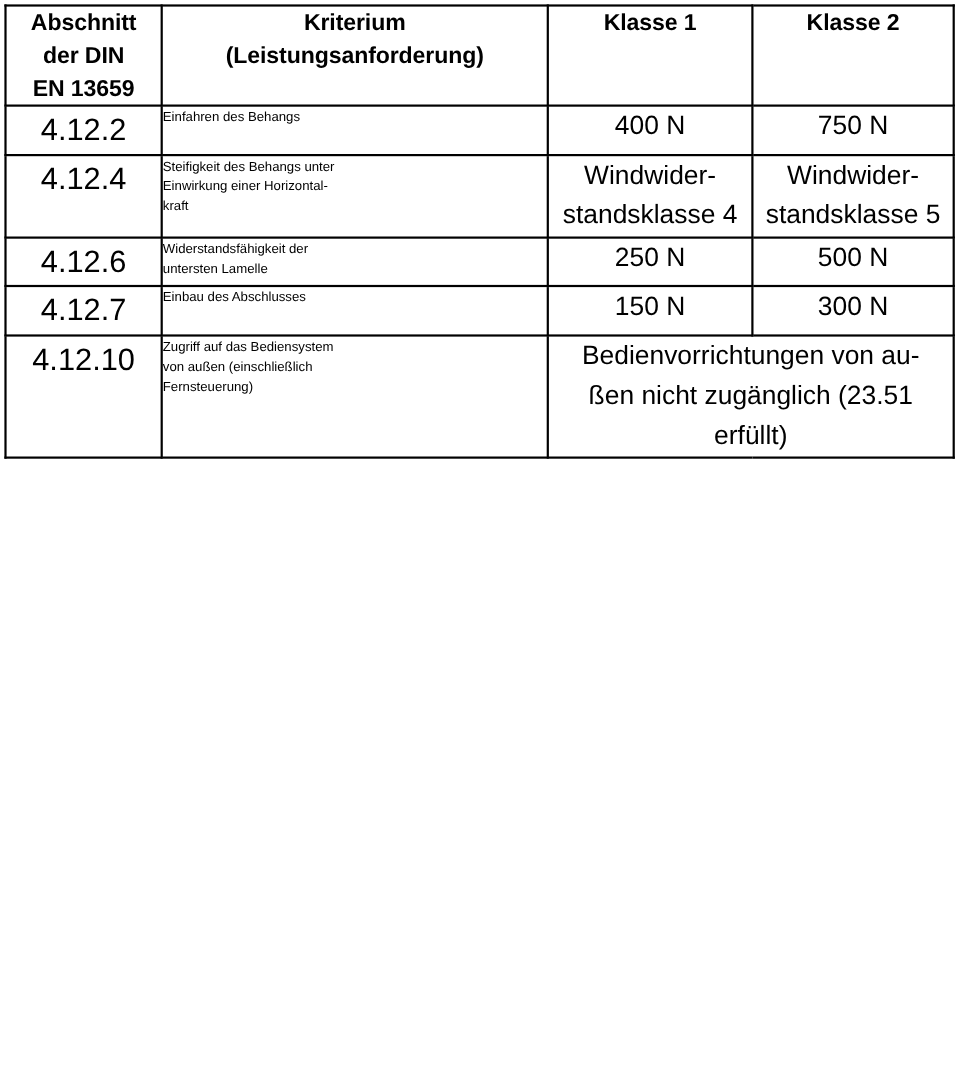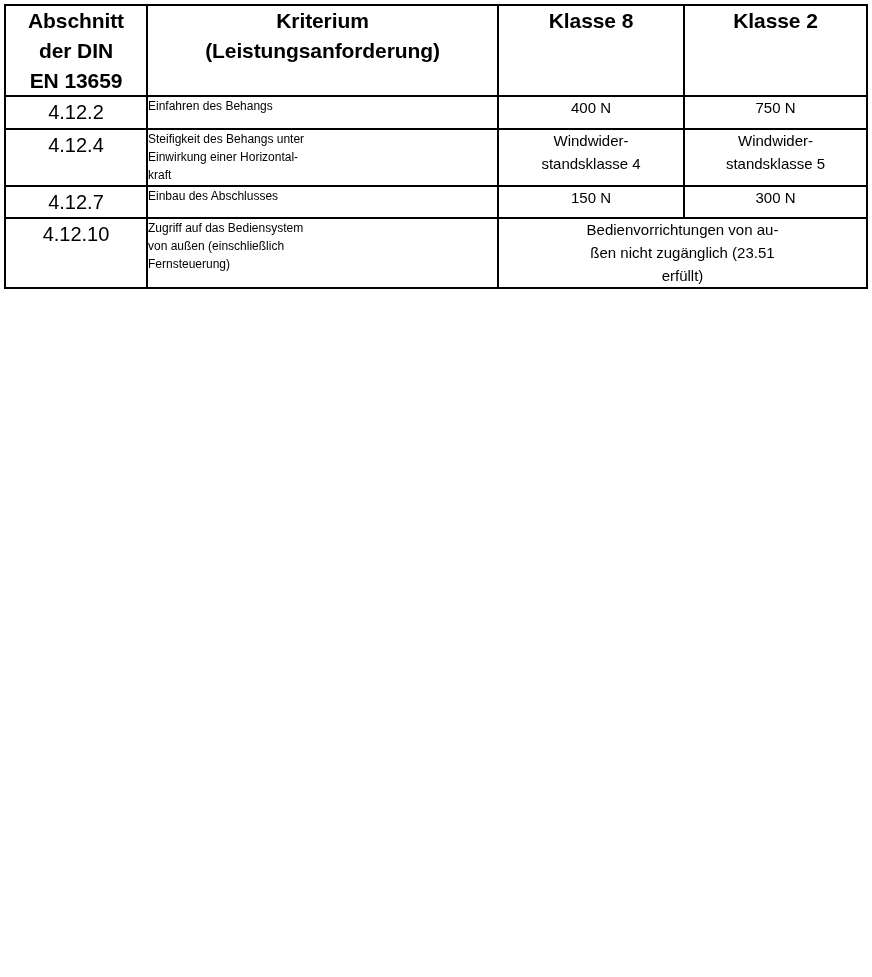--- a/index.html
+++ b/index.html
@@ -50,34 +50,34 @@
     line-height: 1.42;
     text-align: center;
     vertical-align: middle;
     padding: 9px 6px 11px 6px;
     letter-spacing: -0.1px;
   }
   .hd .ln { display: block; }
 
   
   .c-sec {
-    font-size: 20px;
+    font-size: 28px;
     line-height: 1.52;
     text-align: center;
     padding: 9px 6px 10px 6px;
     white-space: nowrap;
   }
   .c-crit {
     font-size: 12px;
     line-height: 1.52;
     text-align: left;
     padding: 9px 10px 10px 14px;
   }
   .c-val {
-    font-size: 15px;
+    font-size: 24px;
     line-height: 1.52;
     text-align: center;
     padding: 9px 8px 10px 8px;
   }
   .c-val.merged {
     padding-left: 16px;
     padding-right: 16px;
   }
   .c-crit .ln,
   .c-val .ln,
@@ -99,21 +99,21 @@
         <th class="hd">
           <span class="ln">Abschnitt</span>
           <span class="ln">der DIN</span>
           <span class="ln">EN 13659</span>
         </th>
         <th class="hd">
           <span class="ln">Kriterium</span>
           <span class="ln">(Leistungsanforderung)</span>
         </th>
         <th class="hd">
-          <span class="ln">Klasse 8</span>
+          <span class="ln">Klasse 1</span>
         </th>
         <th class="hd">
           <span class="ln">Klasse 2</span>
         </th>
       </tr>
     </thead>
     <tbody>
 
       <tr>
         <td class="c-sec">4.12.2</td>
@@ -140,20 +140,33 @@
           <span class="ln">Windwider-</span>
           <span class="ln">standsklasse 4</span>
         </td>
         <td class="c-val">
           <span class="ln">Windwider-</span>
           <span class="ln">standsklasse 5</span>
         </td>
       </tr>
 
 
+      <tr>
+        <td class="c-sec">4.12.6</td>
+        <td class="c-crit">
+          <span class="ln">Widerstandsfähigkeit der</span>
+          <span class="ln">untersten Lamelle</span>
+        </td>
+        <td class="c-val">
+          <span class="ln">250 N</span>
+        </td>
+        <td class="c-val">
+          <span class="ln">500 N</span>
+        </td>
+      </tr>
 
       <tr>
         <td class="c-sec">4.12.7</td>
         <td class="c-crit">
           <span class="ln">Einbau des Abschlusses</span>
         </td>
         <td class="c-val">
           <span class="ln">150 N</span>
         </td>
         <td class="c-val">

